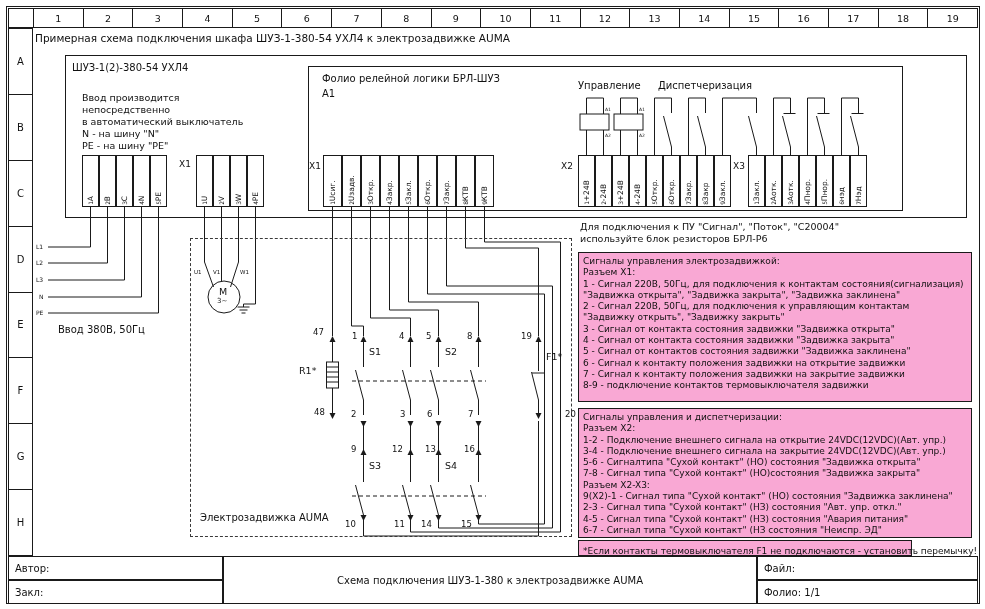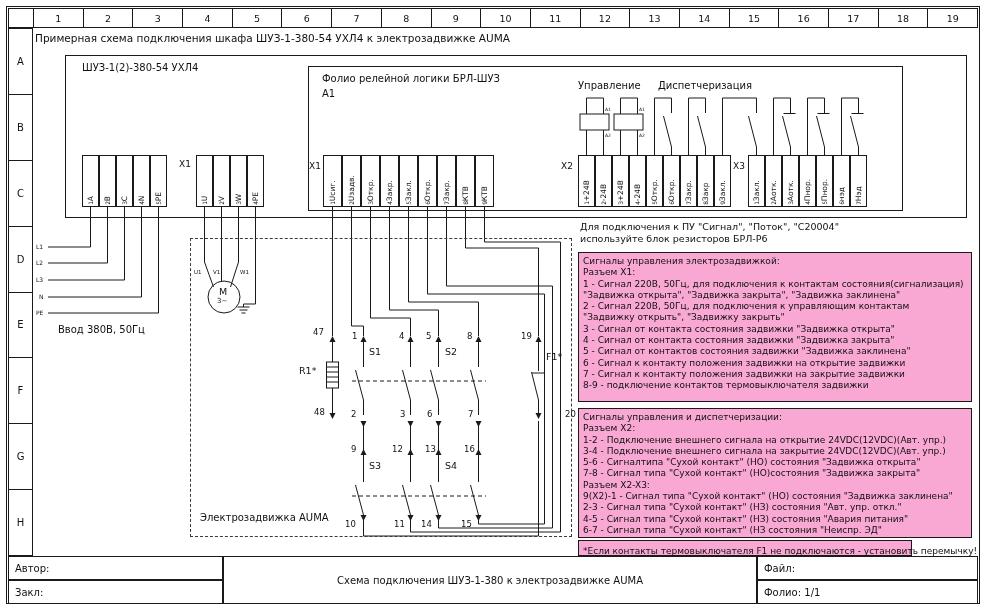--- a/index.html
+++ b/index.html
@@ -145,21 +145,26 @@
       <div class="cell">D</div>
       <div class="cell">E</div>
       <div class="cell">F</div>
       <div class="cell">G</div>
       <div class="cell">H</div>
     </div>
 
   <div class="lbl" style="left:35px;top:32px;width:943px;text-align:left;font-size:10.5px;">Примерная схема подключения шкафа ШУЗ-1-380-54 УХЛ4 к электрозадвижке AUMA</div>
 
   <div class="box" style="left:65px;top:55px;width:902px;height:163px;"></div>
-  <div class="lbl" style="left:82px;top:62px;font-size:10px;">ШУЗ-1(2)-380-54 УХЛ4</div>
+  <div class="lbl" style="left:72px;top:62px;font-size:10px;">ШУЗ-1(2)-380-54 УХЛ4</div>
+  <div class="lbl" style="left:82px;top:92px;font-size:9.5px;line-height:12px;">Ввод производится
+непосредственно
+в автоматический выключатель
+N - на шину "N"
+PE - на шину "PE"</div>
 
   <div class="strip" style="left:82px;">
 
   <div class="term">
       <span class="tlabel">A</span>
       <span class="tnum">1</span>
     </div>
       <div class="term">
       <span class="tlabel">B</span>
       <span class="tnum">2</span>

